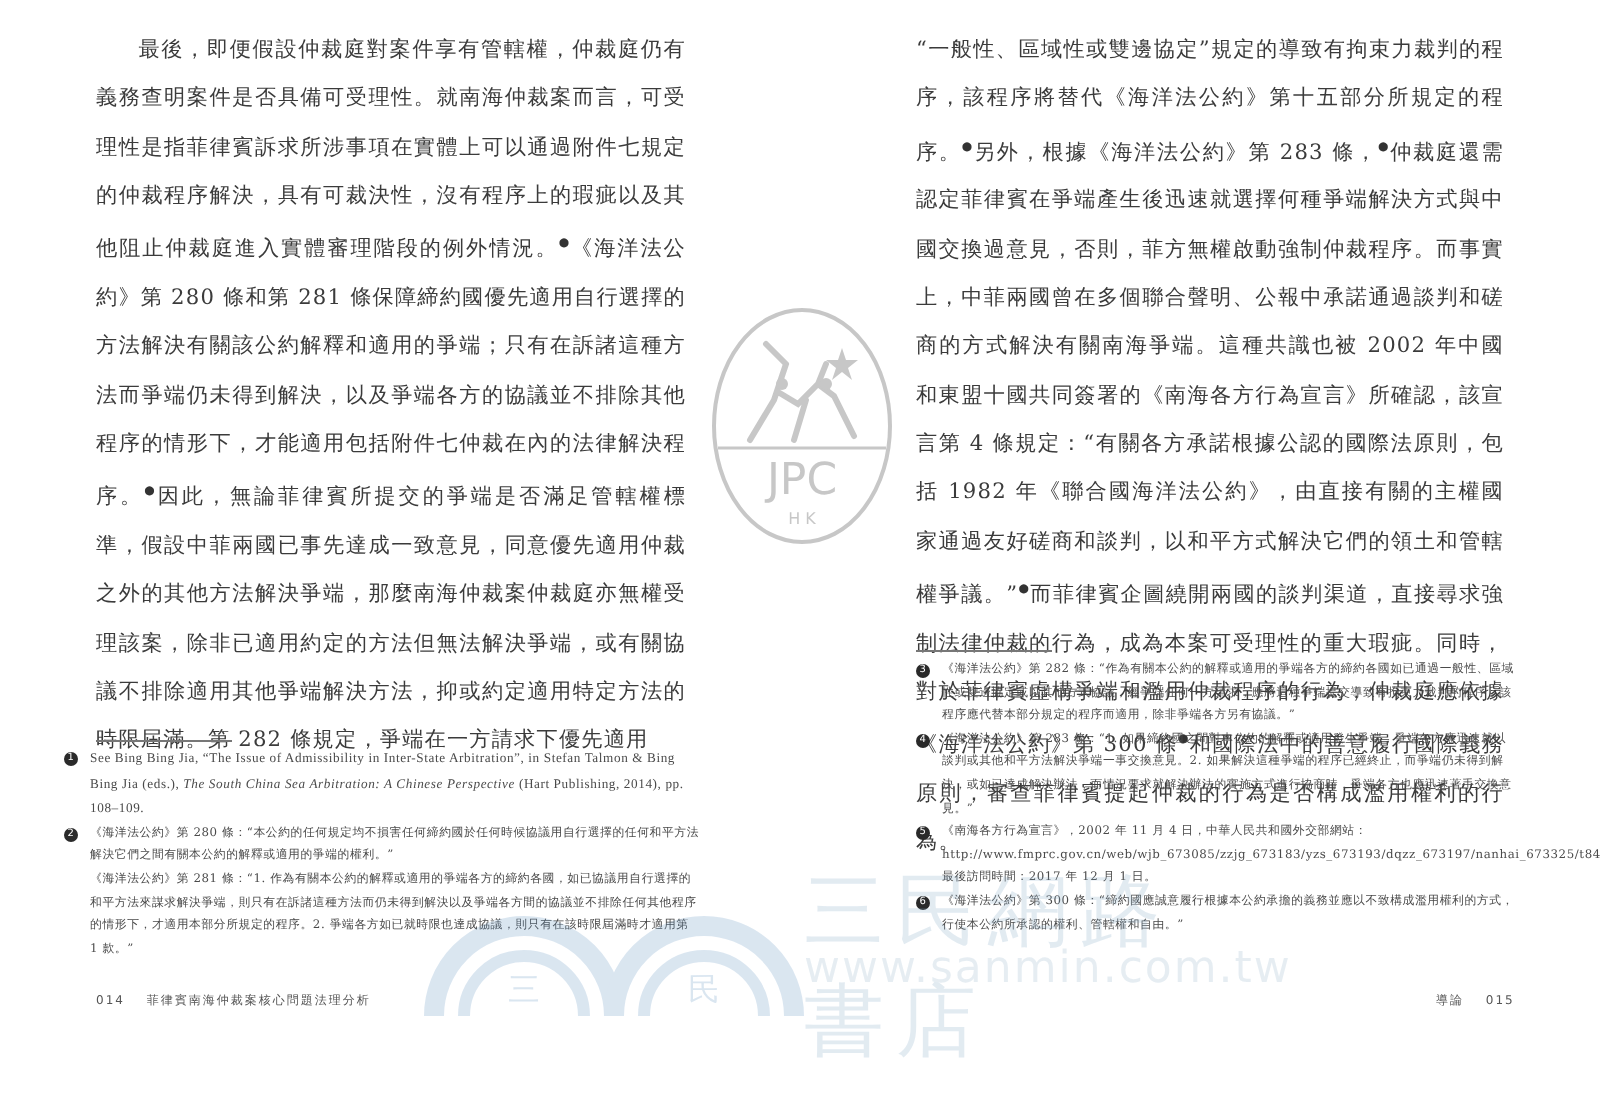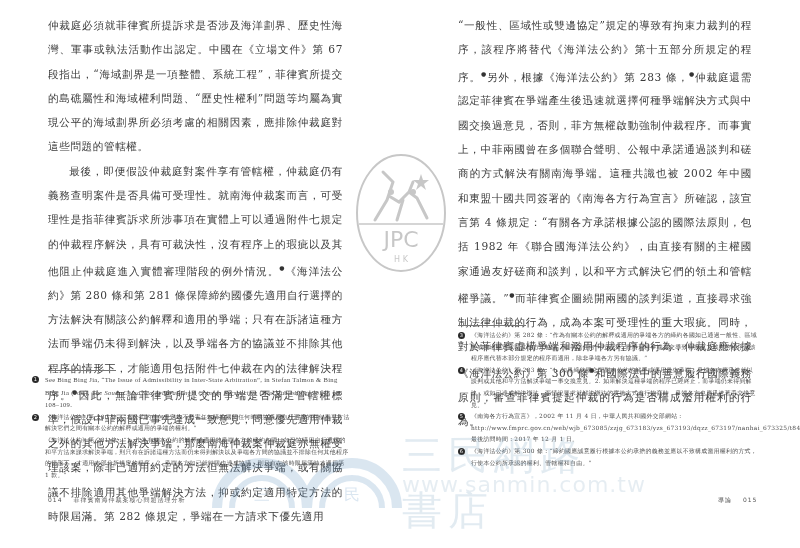--- a/index.html
+++ b/index.html
@@ -39,21 +39,20 @@
                      font-family: "DejaVu Serif", serif; }
     .sanmin-wm .url { position: absolute; left: 190px; top: 44px; font-size: 22px; color: #8fb0c8;
                       font-family: "DejaVu Sans", sans-serif; letter-spacing: 1px; }
     .sanmin-wm .arcs { position: absolute; left: 0; top: 0; }
   </style>
 </head>
 <body>
 
 <div class="page page-left">
   <div class="body-text" id="left-body">
-      <p><span>仲裁庭必須就菲律賓所提訴求是否涉及海洋劃界、歷史性海灣、軍事或執法活動作出認定。中國在《立場文件》第 67 段指出，“海域劃界是一項整體、系統工程”，菲律賓所提交的島礁屬性和海域權利問題、“歷史性權利”問題等均屬為實現公平的海域劃界所必須考慮的相關因素，應排除仲裁庭對這些問題的管轄權。</span></p>
       <p class="indent"><span>最後，即便假設仲裁庭對案件享有管轄權，仲裁庭仍有義務查明案件是否具備可受理性。就南海仲裁案而言，可受理性是指菲律賓訴求所涉事項在實體上可以通過附件七規定的仲裁程序解決，具有可裁決性，沒有程序上的瑕疵以及其他阻止仲裁庭進入實體審理階段的例外情況。</span><span class="fnref" title="1">●</span><span>《海洋法公約》第 280 條和第 281 條保障締約國優先適用自行選擇的方法解決有關該公約解釋和適用的爭端；只有在訴諸這種方法而爭端仍未得到解決，以及爭端各方的協議並不排除其他程序的情形下，才能適用包括附件七仲裁在內的法律解決程序。</span><span class="fnref" title="2">●</span><span>因此，無論菲律賓所提交的爭端是否滿足管轄權標準，假設中菲兩國已事先達成一致意見，同意優先適用仲裁之外的其他方法解決爭端，那麼南海仲裁案仲裁庭亦無權受理該案，除非已適用約定的方法但無法解決爭端，或有關協議不排除適用其他爭端解決方法，抑或約定適用特定方法的時限屆滿。第 282 條規定，爭端在一方請求下優先適用</span></p>
     </div>
   <div class="fn-rule"></div>
   <div class="footnotes" id="left-fns">
       <div class="fn"><span class="mark">1</span><span class="en">See Bing Bing Jia, “The Issue of Admissibility in Inter-State Arbitration”, in Stefan Talmon &amp; Bing Bing Jia (eds.), </span><span class="en" style="font-style: italic;">The South China Sea Arbitration: A Chinese Perspective</span><span class="en"> (Hart Publishing, 2014), pp. 108–109.</span></div>
       <div class="fn"><span class="mark">2</span><span>《海洋法公約》第 280 條：“本公約的任何規定均不損害任何締約國於任何時候協議用自行選擇的任何和平方法解決它們之間有關本公約的解釋或適用的爭端的權利。”</span><div>《海洋法公約》第 281 條：“1. 作為有關本公約的解釋或適用的爭端各方的締約各國，如已協議用自行選擇的和平方法來謀求解決爭端，則只有在訴諸這種方法而仍未得到解決以及爭端各方間的協議並不排除任何其他程序的情形下，才適用本部分所規定的程序。2. 爭端各方如已就時限也達成協議，則只有在該時限屆滿時才適用第 1 款。”</div></div>
     </div>
   <div class="footer">
     <span class="num">014</span>
     <span>菲律賓南海仲裁案核心問題法理分析</span>

